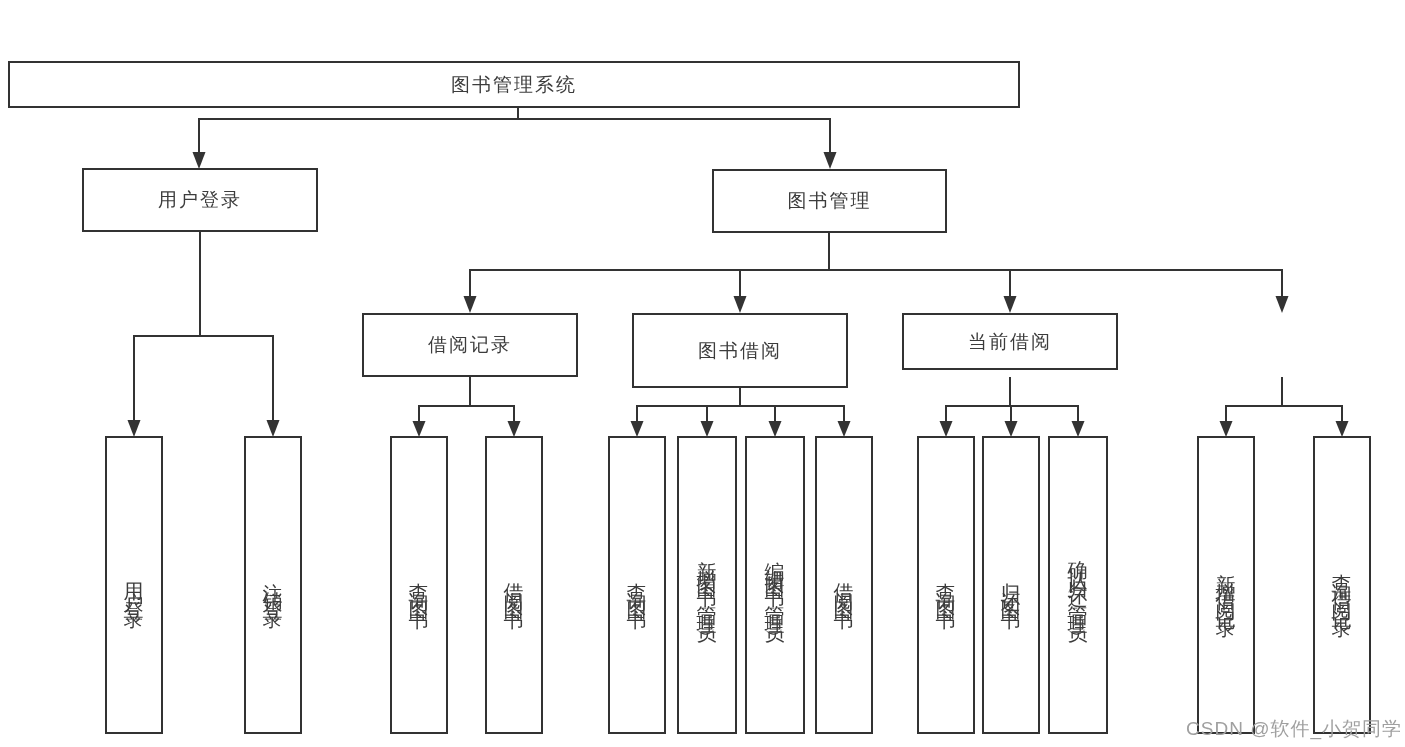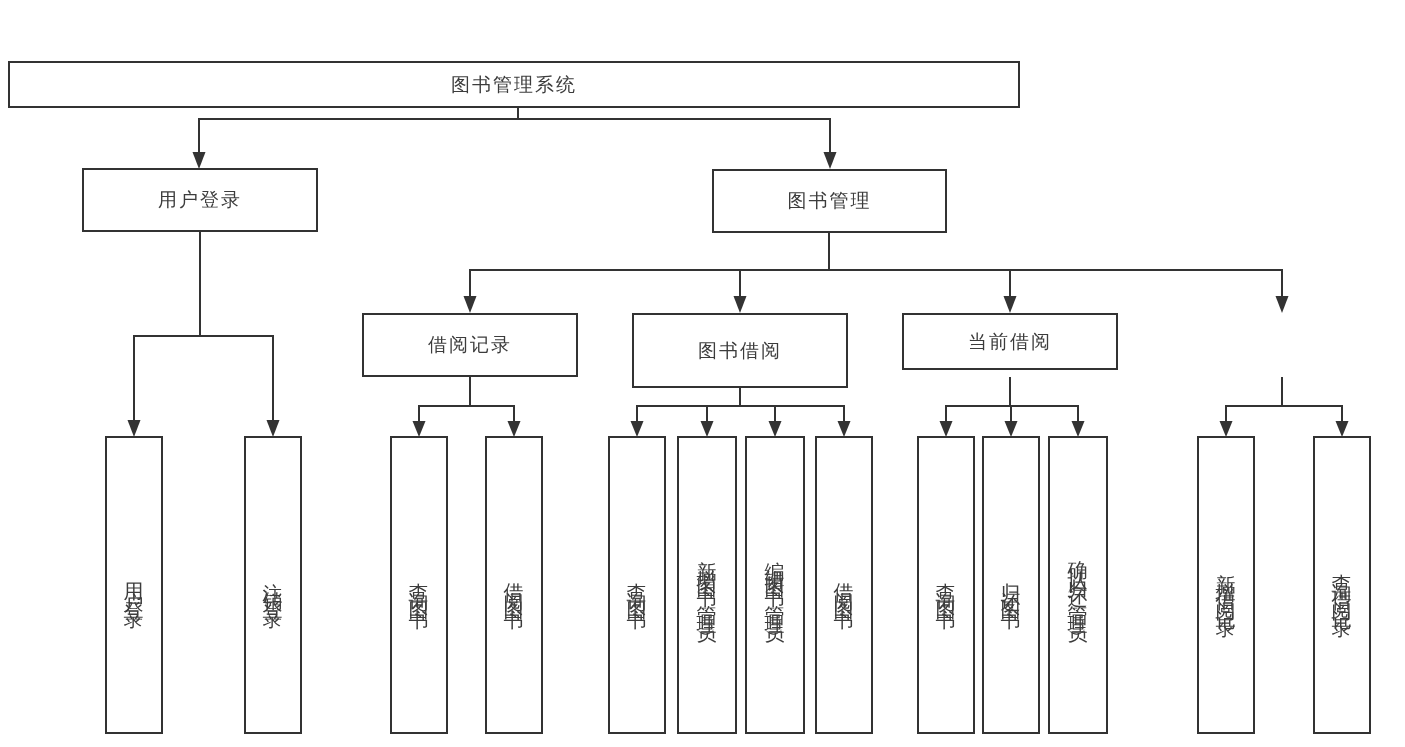--- a/index.html
+++ b/index.html
@@ -182,14 +182,15 @@
   <div class="node leaf l11">
     <span class="v-label">确认归还（管理员）</span>
   </div>
   <div class="node leaf l12">
     <span class="v-label">新增借阅记录</span>
   </div>
   <div class="node leaf l13">
     <span class="v-label">查询借阅记录</span>
   </div>
 
+  <div class="watermark">CSDN @软件_小贺同学</div>
 
 </div>
 
 </body></html>

